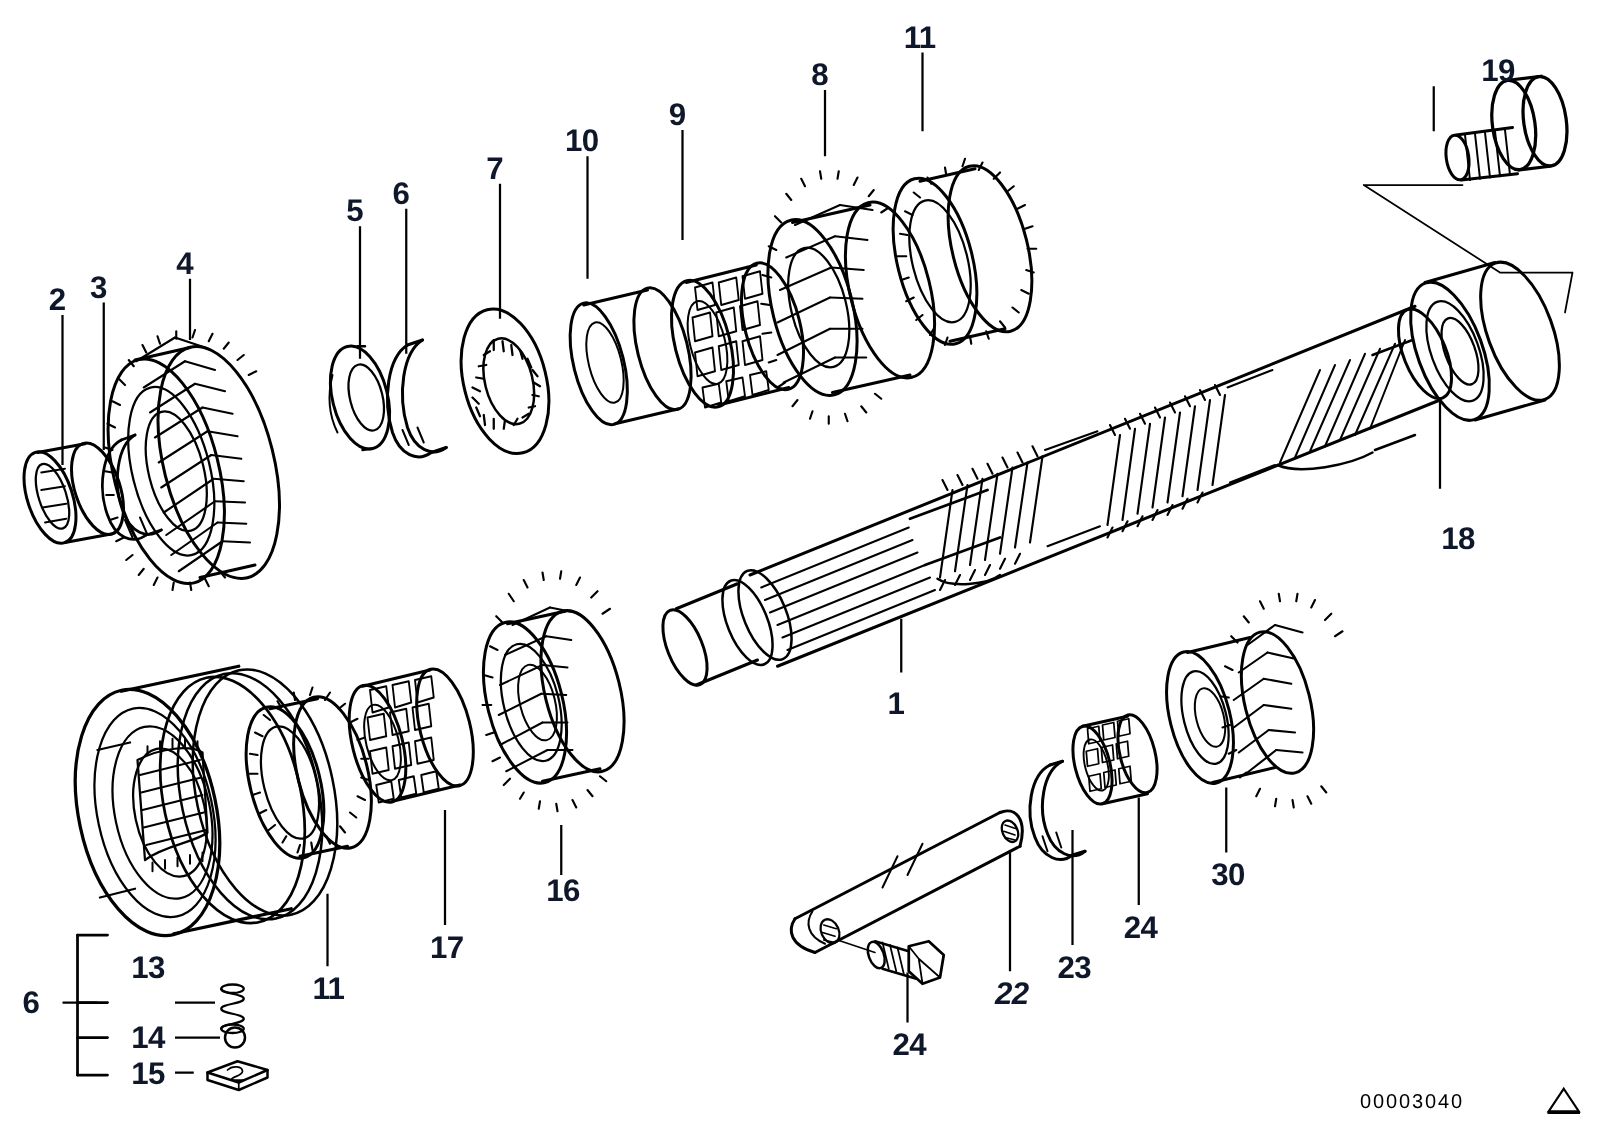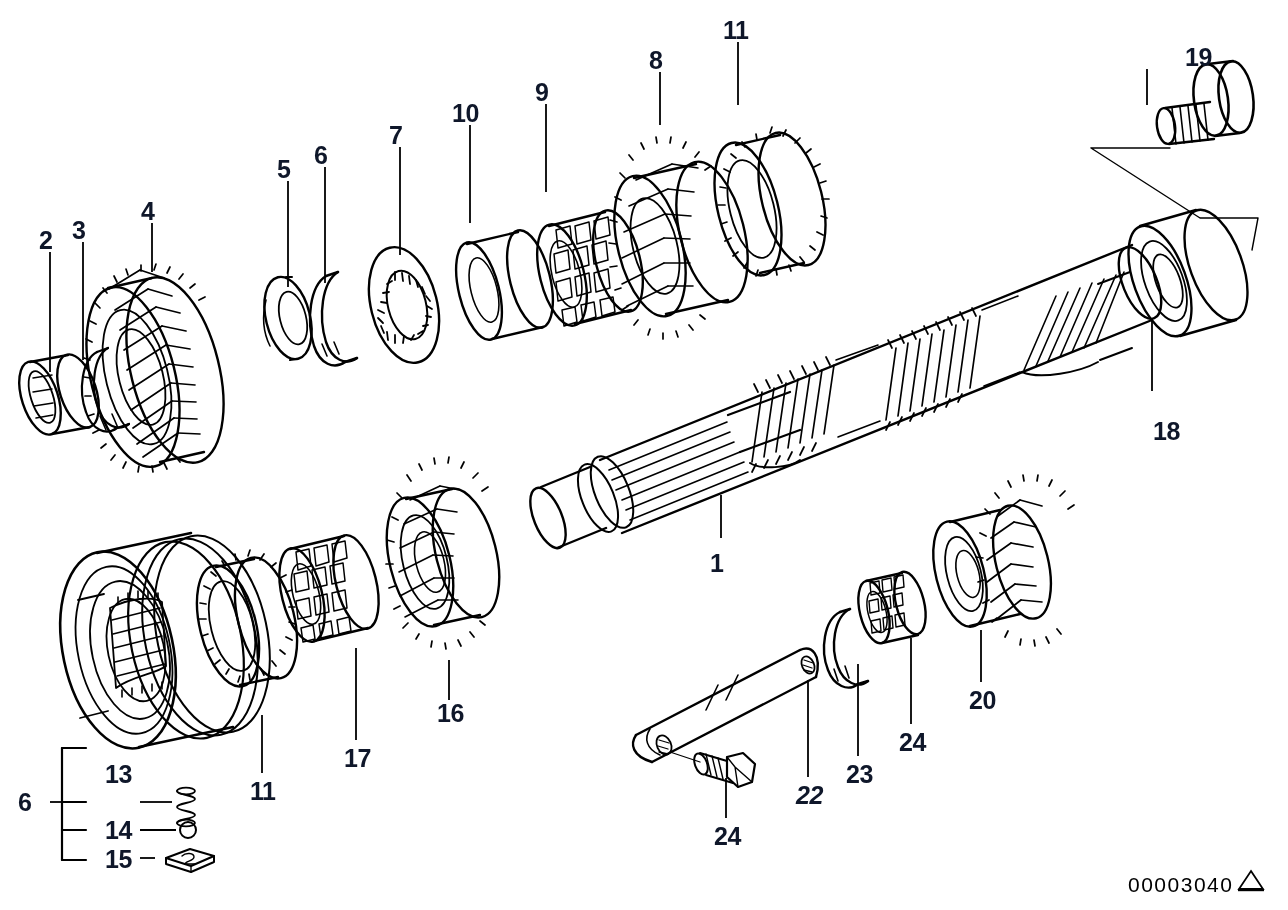--- a/index.html
+++ b/index.html
@@ -30,25 +30,24 @@
     font-weight: bold;
     font-size: 25px;
     color: #0f172a;
     line-height: 1;
     white-space: nowrap;
     letter-spacing: -0.5px;
   }
   .diagram-id {
     position: absolute;
     font-family: "Liberation Sans", sans-serif;
-    font-size: 21px;
+    font-size: 16px;
     letter-spacing: 1.5px;
     color: #000000;
     white-space: nowrap;
-    margin-left: 40px;
   }
   .tri-mark {
     position: absolute;
   }
 </style>
 </head>
 <body>
 
 <div id="sheet">
 
@@ -489,21 +488,21 @@
       <div class="callout" style="left: 452px; top: 101px;">10</div>
       <div class="callout" style="left: 723px; top: 18px;">11</div>
       <div class="callout" style="left: 18px; top: 790px;">6</div>
       <div class="callout" style="left: 105px; top: 762px;">13</div>
       <div class="callout" style="left: 105px; top: 818px;">14</div>
       <div class="callout" style="left: 105px; top: 847px;">15</div>
       <div class="callout" style="left: 437px; top: 701px;">16</div>
       <div class="callout" style="left: 344px; top: 746px;">17</div>
       <div class="callout" style="left: 1141px; top: 419px; margin-left: 12px;">18</div>
       <div class="callout" style="left: 1173px; top: 45px; margin-left: 12px;">19</div>
-      <div class="callout" style="left: 969px; top: 688px;">20</div>
+      <div class="callout" style="left: 969px; top: 688px;">30</div>
       <div class="callout" style="left: 899px; top: 730px;">24</div>
       <div class="callout" style="left: 796px; top: 783px; font-style: italic;">22</div>
       <div class="callout" style="left: 846px; top: 762px;">23</div>
       <div class="callout" style="left: 714px; top: 824px;">24</div>
       <div class="callout" style="left: 250px; top: 779px;">11</div>
     </div>
 
   <div class="diagram-id" style="left:1088px; top:873px;">00003040</div>
 
   <svg class="tri-mark" style="left:1236px; top:868px; width:30px; height:24px;" viewBox="0 0 30 24" xmlns="http://www.w3.org/2000/svg">

